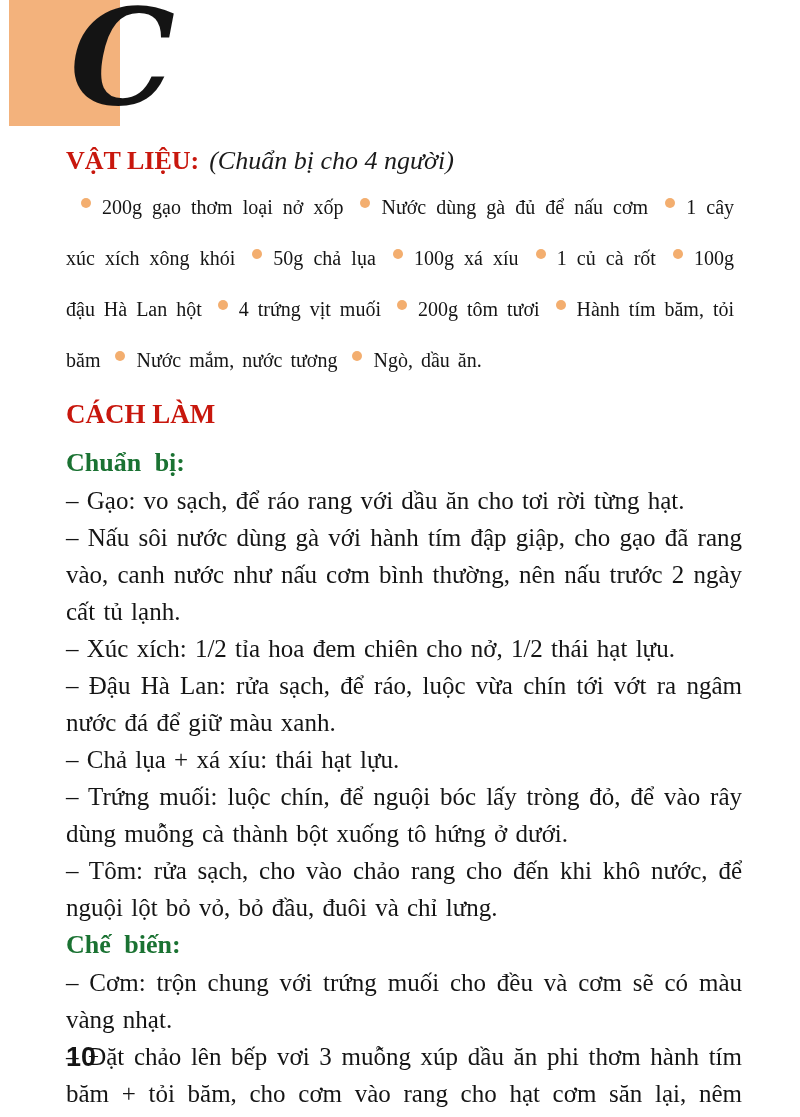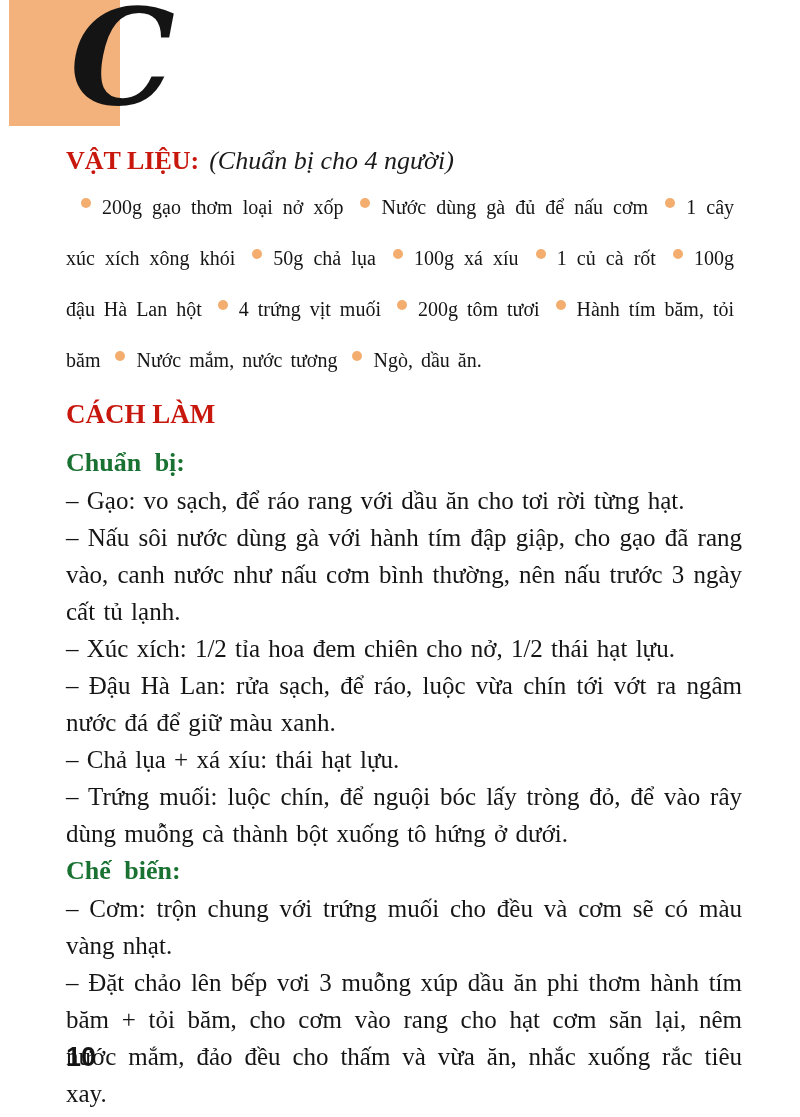--- a/index.html
+++ b/index.html
@@ -129,25 +129,26 @@
       <span class="mat-heading">VẬT LIỆU:</span><span class="serving">(Chuẩn bị cho 4 người)</span>
     </p>
 
     <p class="ingredients" id="ingredients"><span class="dot"></span><span>200g gạo thơm loại nở xốp</span> <span class="dot"></span><span>Nước dùng gà đủ để nấu cơm</span> <span class="dot"></span><span>1 cây xúc xích xông khói</span> <span class="dot"></span><span>50g chả lụa</span> <span class="dot"></span><span>100g xá xíu</span> <span class="dot"></span><span>1 củ cà rốt</span> <span class="dot"></span><span>100g đậu Hà Lan hột</span> <span class="dot"></span><span>4 trứng vịt muối</span> <span class="dot"></span><span>200g tôm tươi</span> <span class="dot"></span><span>Hành tím băm, tỏi băm</span> <span class="dot"></span><span>Nước mắm, nước tương</span> <span class="dot"></span><span>Ngò, dầu ăn.</span> </p>
 
     <h2 class="method-heading">CÁCH LÀM</h2>
 
     <div id="method-sections">
         <h3 class="sub">Chuẩn bị:</h3>
         <p class="step">– Gạo: vo sạch, để ráo rang với dầu ăn cho tơi rời từng hạt.</p>
-        <p class="step">– Nấu sôi nước dùng gà với hành tím đập giập, cho gạo đã rang vào, canh nước như nấu cơm bình thường, nên nấu trước 3 ngày cất tủ lạnh.</p>
+        <p class="step">– Nấu sôi nước dùng gà với hành tím đập giập, cho gạo đã rang vào, canh nước như nấu cơm bình thường, nên nấu trước 2 ngày cất tủ lạnh.</p>
         <p class="step">– Xúc xích: 1/2 tỉa hoa đem chiên cho nở, 1/2 thái hạt lựu.</p>
         <p class="step">– Đậu Hà Lan: rửa sạch, để ráo, luộc vừa chín tới vớt ra ngâm nước đá để giữ màu xanh.</p>
         <p class="step">– Chả lụa + xá xíu: thái hạt lựu.</p>
         <p class="step">– Trứng muối: luộc chín, để nguội bóc lấy tròng đỏ, để vào rây dùng muỗng cà thành bột xuống tô hứng ở dưới.</p>
+        <p class="step">– Tôm: rửa sạch, cho vào chảo rang cho đến khi khô nước, để nguội lột bỏ vỏ, bỏ đầu, đuôi và chỉ lưng.</p>
         <h3 class="sub">Chế biến:</h3>
         <p class="step">– Cơm: trộn chung với trứng muối cho đều và cơm sẽ có màu vàng nhạt.</p>
         <p class="step">– Đặt chảo lên bếp vơi 3 muỗng xúp dầu ăn phi thơm hành tím băm + tỏi băm, cho cơm vào rang cho hạt cơm săn lại, nêm nước mắm, đảo đều cho thấm và vừa ăn, nhắc xuống rắc tiêu xay.</p>
       </div>
 
   </div>
 
   <span class="page-number">10</span>
 
 </div>

